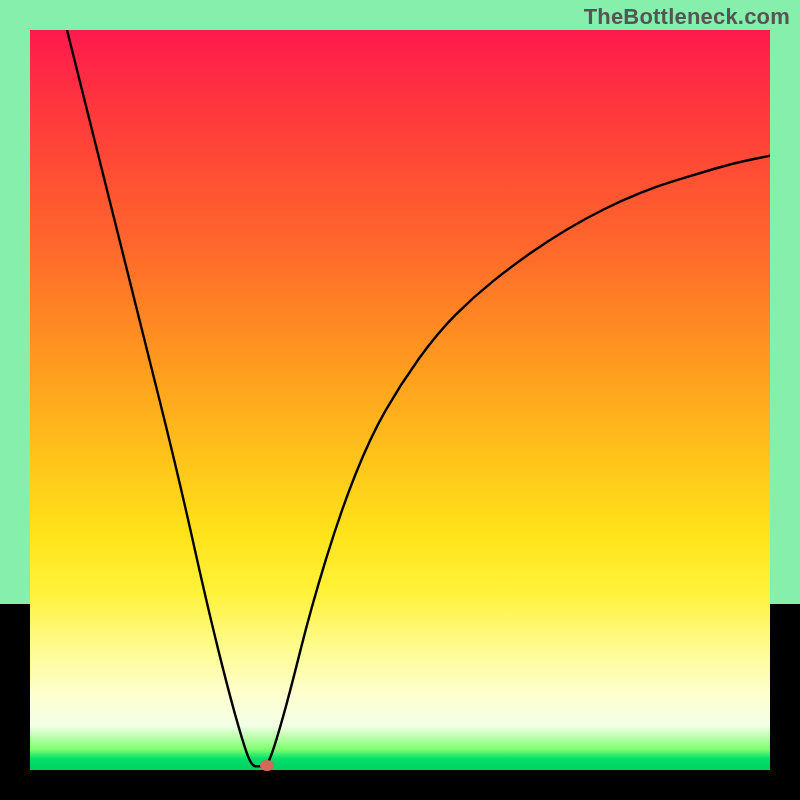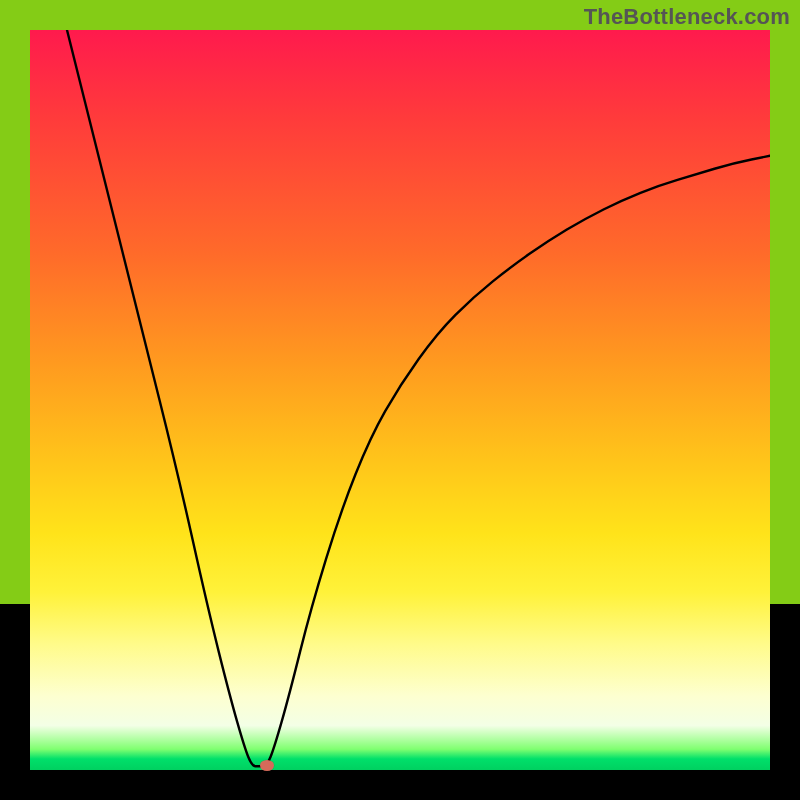--- a/index.html
+++ b/index.html
@@ -8,21 +8,21 @@
     width: 800px;
     height: 800px;
     background: #000;
     font-family: Arial, Helvetica, sans-serif;
     overflow: hidden;
   }
   .frame {
     position: relative;
     width: 800px;
     height: 604px;
-    background: #84cc16;
+    background: #86efac;
   }
   .watermark {
     position: absolute;
     top: 4px;
     right: 10px;
     color: #555;
     font-size: 22px;
     font-weight: 600;
     letter-spacing: 0.2px;
     user-select: none;

